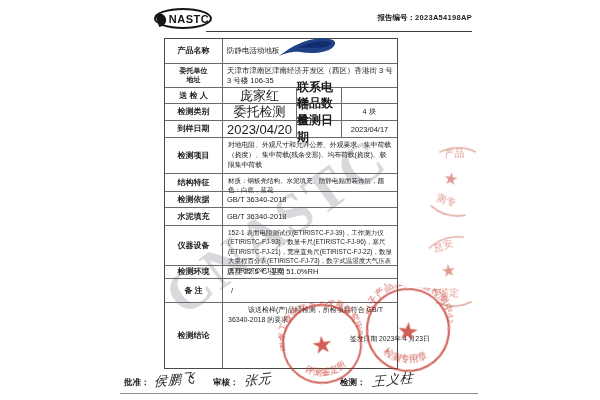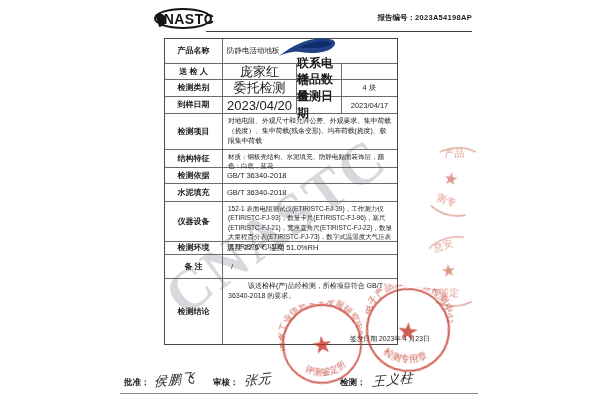--- a/index.html
+++ b/index.html
@@ -7,21 +7,21 @@
   body { font-family:"Liberation Sans","DejaVu Sans",sans-serif; color:#1c1c1c; }
   .page { position:relative; width:600px; height:400px; background:#fff; overflow:hidden; }
 
   
   .logo { position:absolute; left:154px; top:8px; width:58px; height:21px;
           border:2px solid #141414; border-radius:50%;
           display:flex; align-items:center; justify-content:center; }
   .logo-leaf { position:absolute; left:1px; top:3px; width:9px; height:13px;
                background:#141414; border-radius:0 70% 70% 0 / 0 50% 50% 0;
                transform:rotate(-18deg); }
-  .logo-text { font-weight:bold; font-size:14px; letter-spacing:0.5px; color:#141414;margin-left:12px; }
+  .logo-text { font-weight:bold; font-size:11px; letter-spacing:0.5px; color:#141414;margin-left:12px; }
   .report-no { position:absolute; top:13px; right:128px; font-size:7.5px; font-weight:bold; }
   .rn-value { letter-spacing:0.3px; }
   .header-rule { position:absolute; left:206px; top:31px; width:266px; height:1px; background:#3c3c3c; }
 
   
   .watermark { position:absolute; left:172px; top:268px; z-index:3;
                transform:rotate(-36deg); transform-origin:0 50%;
                font-family:"Liberation Serif","DejaVu Serif",serif;
                font-size:58px; font-weight:bold; letter-spacing:3px;
                color:rgba(92,98,108,0.24); white-space:nowrap; pointer-events:none; }
@@ -82,20 +82,27 @@
 
   <div class="watermark">CNASTC</div>
 
   <div class="doc-table">
 
     <div class="t-row" style="height:24px">
       <div class="lab">产品名称</div>
       <div class="val">防静电活动地板</div>
     </div>
 
+    <div class="t-row" style="height:24px">
+      <div class="lab small-lab">
+        <span>委托单位</span>
+        <span>地址</span>
+      </div>
+      <div class="val">天津市津南区津南经济开发区（西区）香港街 3 号 3 号楼 106-35</div>
+    </div>
 
     <div class="t-row" style="height:16px">
       <div class="lab">送 检 人</div>
       <div class="mid">庞家红</div>
       <div class="lab2">联系电话</div>
     </div>
 
     <div class="t-row" style="height:17px">
       <div class="lab">检测类别</div>
       <div class="mid">委托检测</div>

